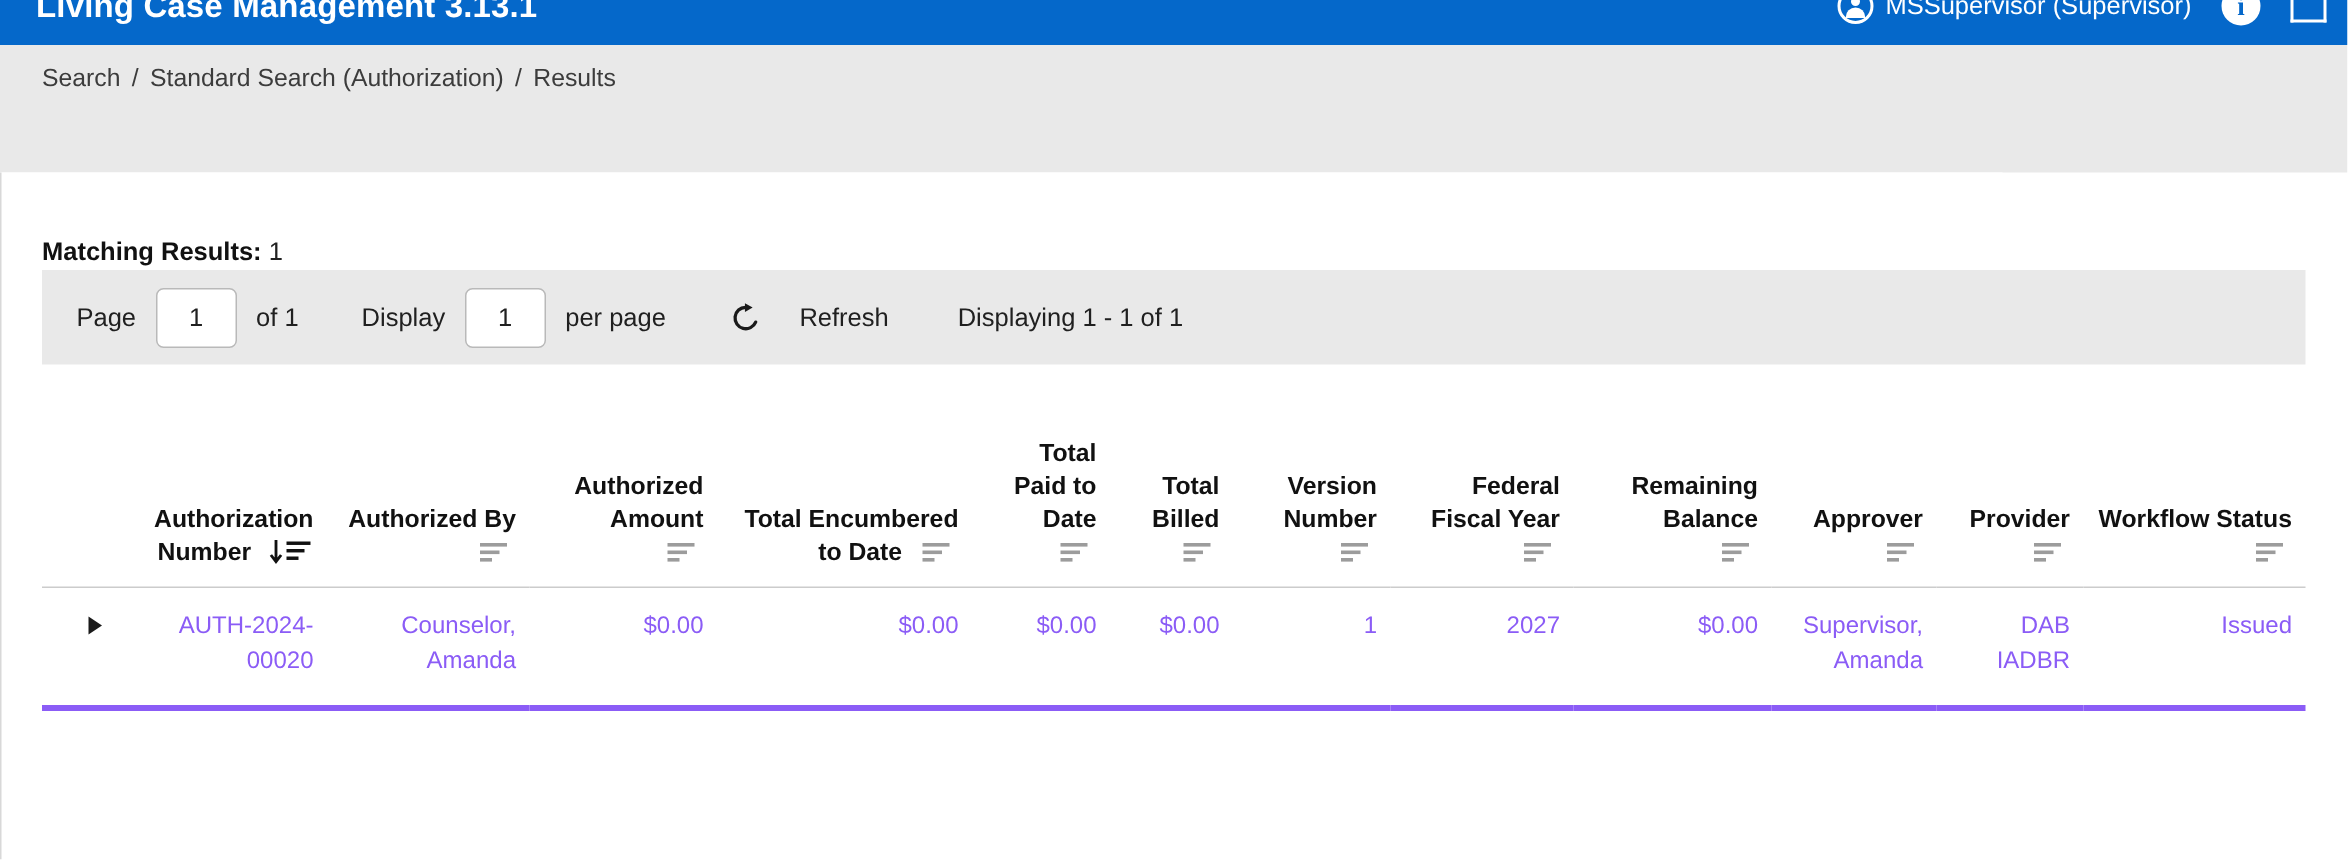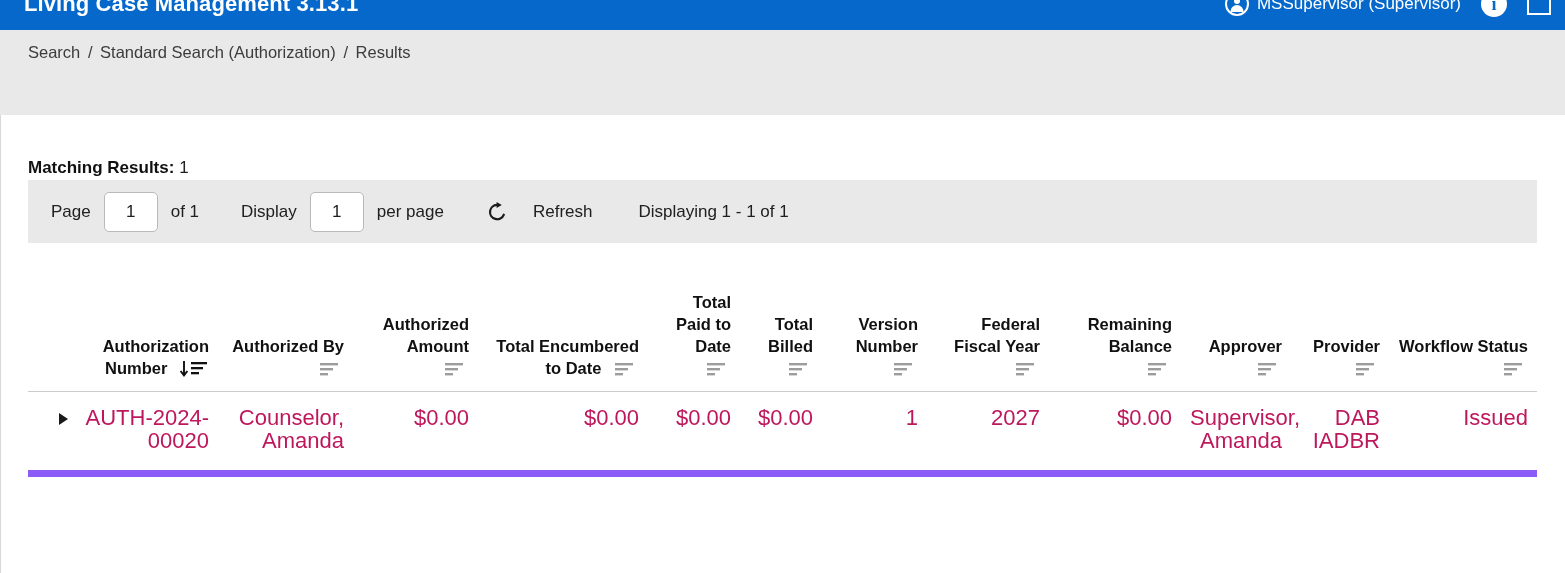--- a/index.html
+++ b/index.html
@@ -212,25 +212,25 @@
     font-size: 16.5px;
     font-weight: bold;
     color: #111111;
     line-height: 22px;
     vertical-align: bottom;
     border-bottom: 1px solid #cccccc;
     padding: 0 9px 12px 9px;
     box-sizing: border-box;
   }
   table.results td {
-    font-size: 22px;
-    color: #be185d;
+    font-size: 16px;
+    color: #8b5cf6;
     line-height: 23px;
     vertical-align: top;
-    border-bottom: 7px solid #8b5cf6;
+    border-bottom: 4px solid #8b5cf6;
     padding: 14px 9px 18px 9px;
     box-sizing: border-box;
   }
   th.left, td.left { text-align: right; }
   th.right, td.right { text-align: right; }
 
   .th-inner {
     display: inline;
   }
   .sort-icon {

